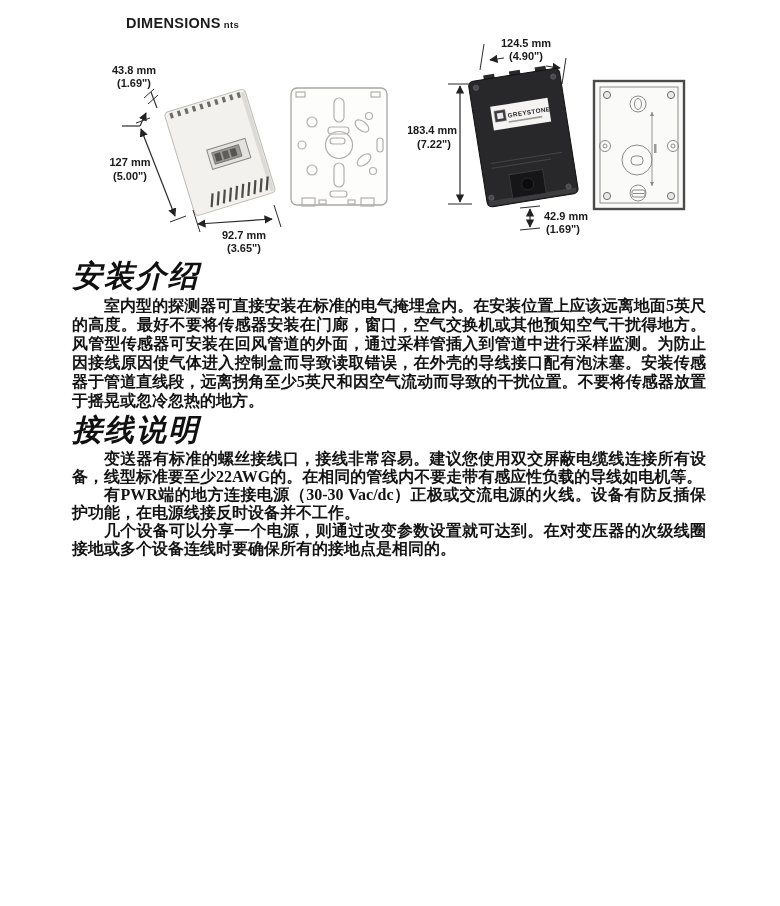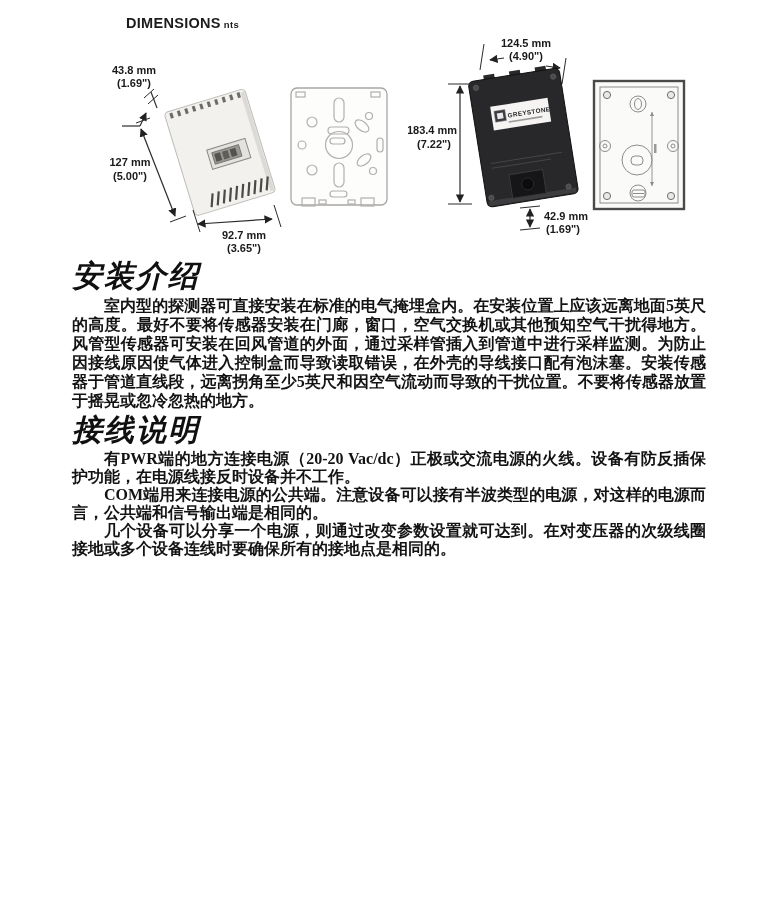--- a/index.html
+++ b/index.html
@@ -246,19 +246,19 @@
 
 
 
     <section class="s2">
       <h2 class="sec">安装介绍</h2>
       <p class="body">室内型的探测器可直接安装在标准的电气掩埋盒内。在安装位置上应该远离地面5英尺的高度。最好不要将传感器安装在门廊，窗口，空气交换机或其他预知空气干扰得地方。风管型传感器可安装在回风管道的外面，通过采样管插入到管道中进行采样监测。为防止因接线原因使气体进入控制盒而导致读取错误，在外壳的导线接口配有泡沫塞。安装传感器于管道直线段，远离拐角至少5英尺和因空气流动而导致的干扰位置。不要将传感器放置于摇晃或忽冷忽热的地方。</p>
     </section>
 
     <section class="s3">
       <h2 class="sec">接线说明</h2>
-      <p class="body">有PWR端的地方连接电源（20-20 Vac/dc）正极或交流电源的火线。设备有防反插保护功能，在电源线接反时设备并不工作。</p>
-      <p class="body">COM端用来连接电源的公共端。注意设备可以接有半波类型的电源，对这样的电源而言，公共端和信号输出端是相同的。</p>
+      <p class="body">变送器有标准的螺丝接线口，接线非常容易。建议您使用双交屏蔽电缆线连接所有设备，线型标准要至少22AWG的。在相同的管线内不要走带有感应性负载的导线如电机等。</p>
+      <p class="body">有PWR端的地方连接电源（30-30 Vac/dc）正极或交流电源的火线。设备有防反插保护功能，在电源线接反时设备并不工作。</p>
       <p class="body">几个设备可以分享一个电源，则通过改变参数设置就可达到。在对变压器的次级线圈接地或多个设备连线时要确保所有的接地点是相同的。</p>
     </section>
 
   </div>
 </div>
 
 </body></html>

